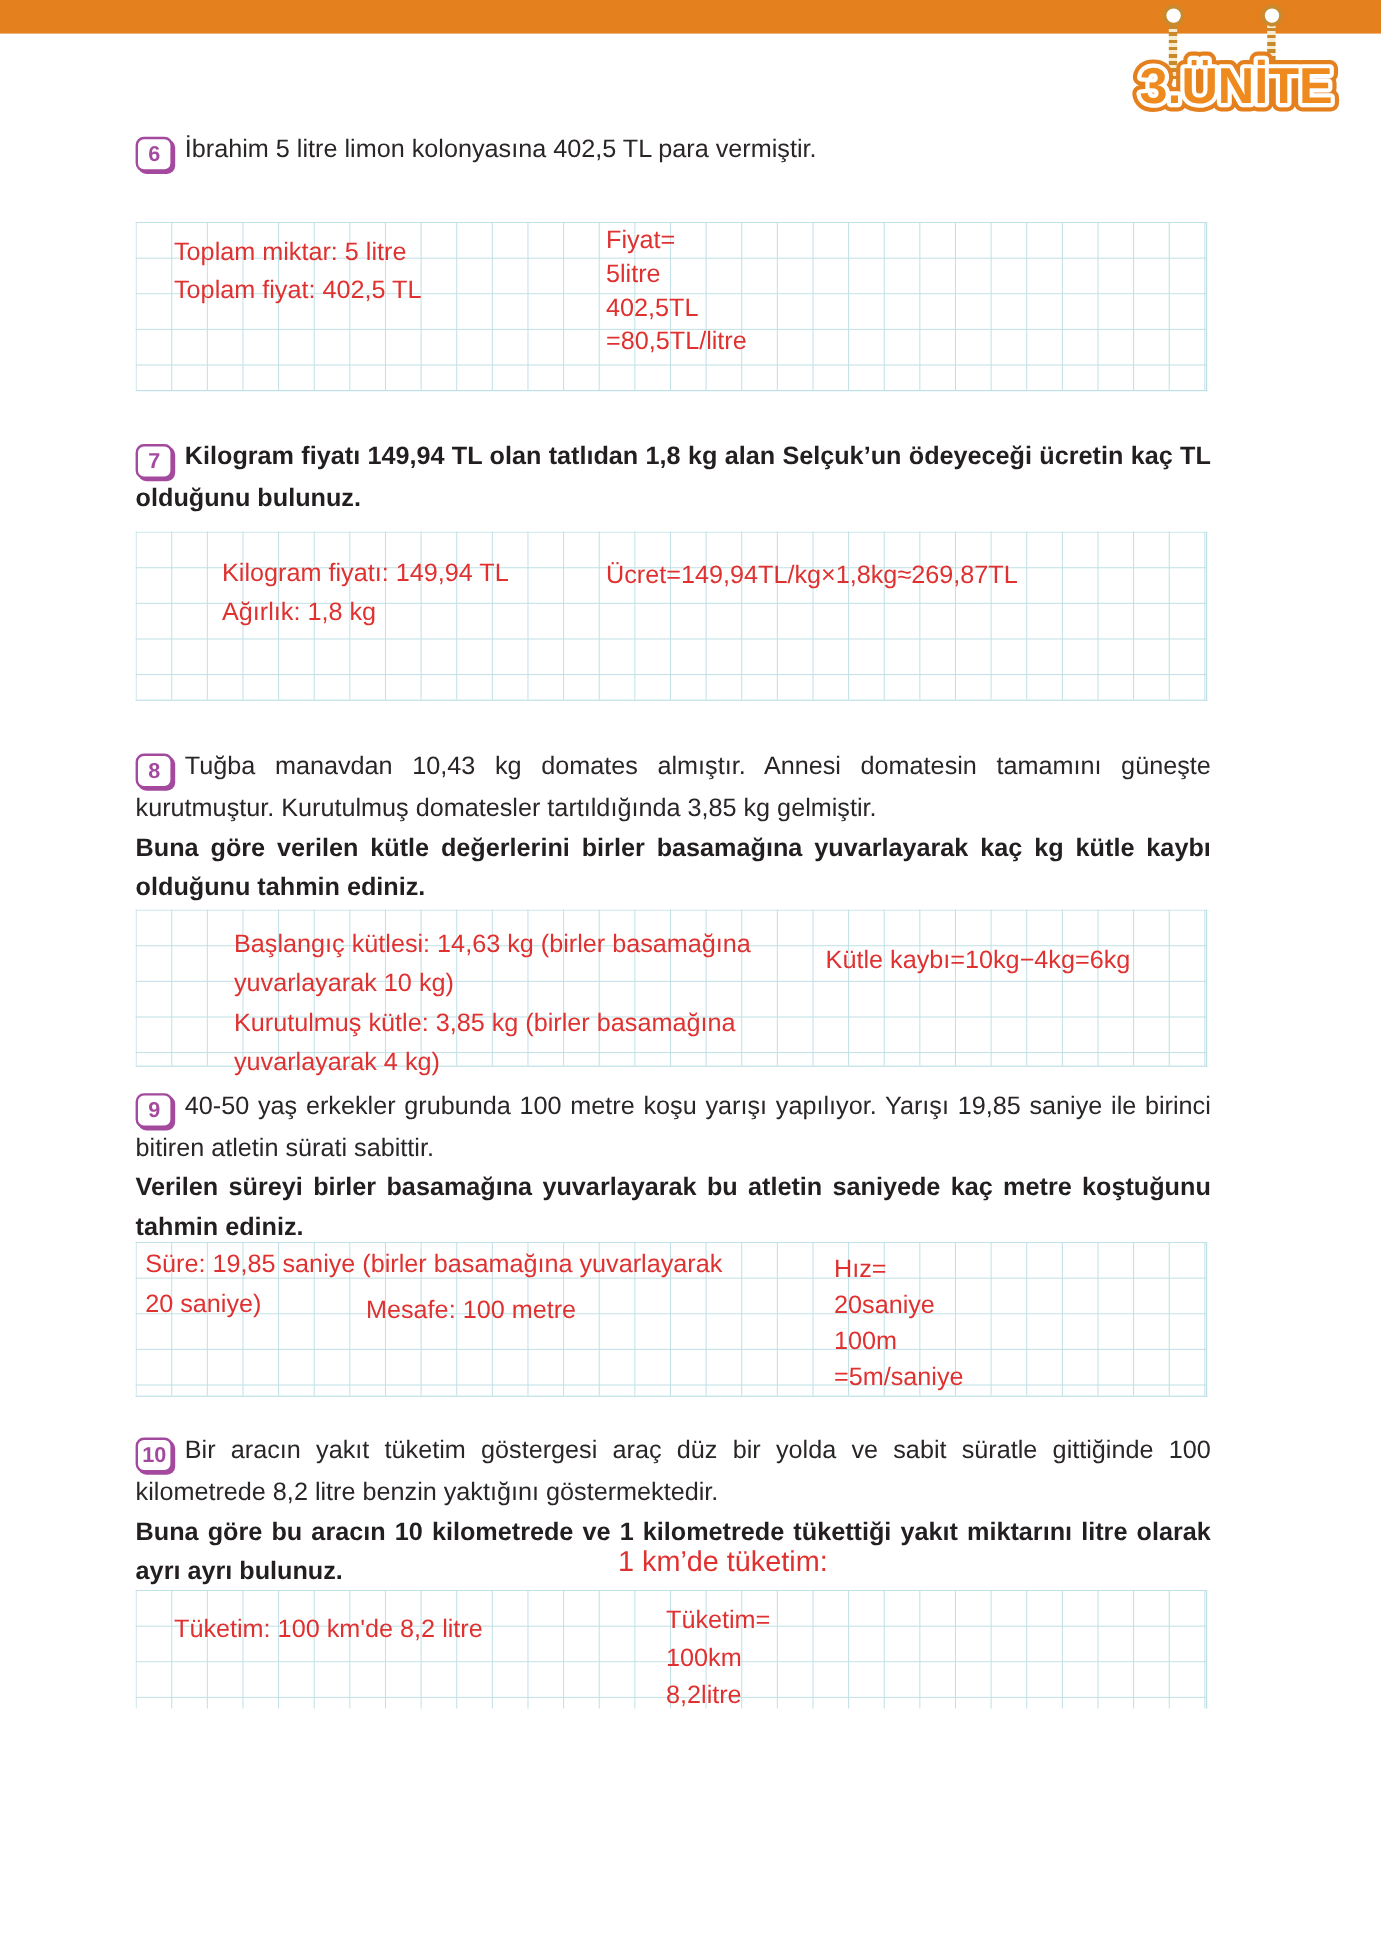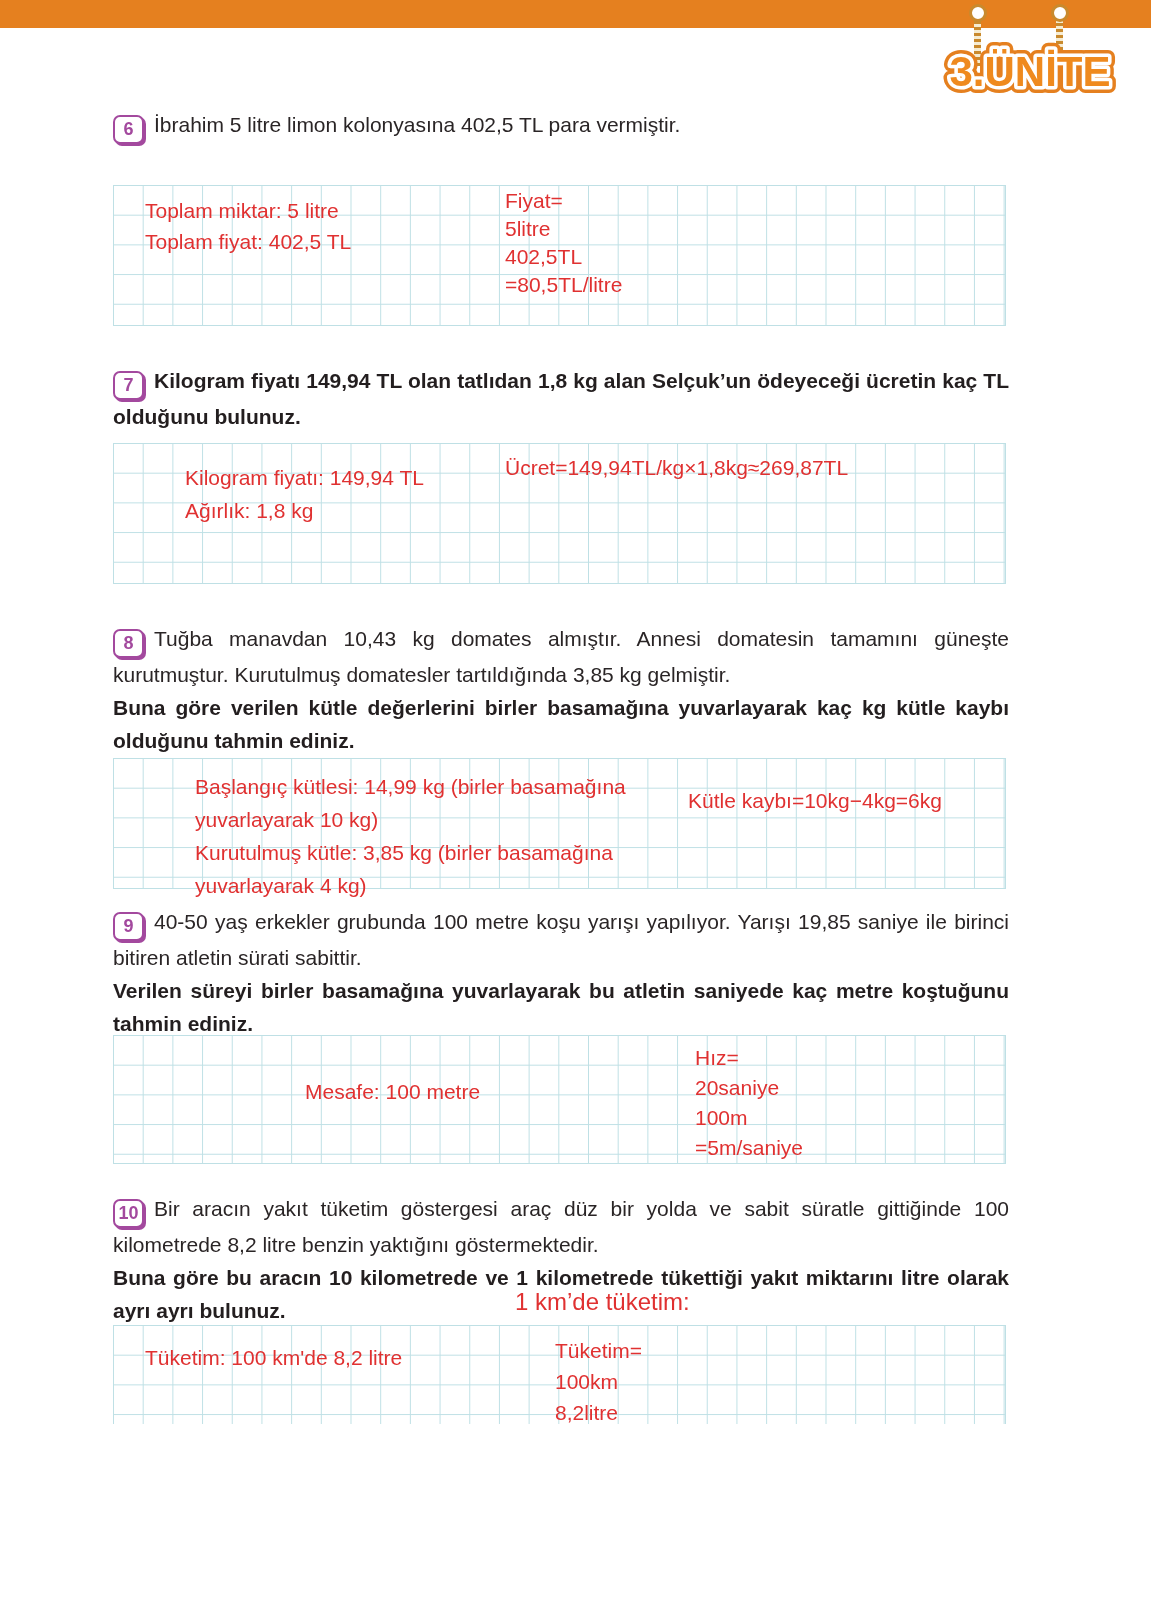--- a/index.html
+++ b/index.html
@@ -88,46 +88,50 @@
   </div>
 
   <div class="problem" style="top:364px">
     <p class="q-bold"><span class="badge">7</span><span>Kilogram fiyatı 149,94 TL olan tatlıdan 1,8 kg alan Selçuk’un ödeyeceği ücretin kaç TL olduğunu bulunuz.</span></p>
   </div>
   <div class="grid-box" style="top:443px;height:140px">
     <div class="work" style="left:72px;top:18px;line-height:33px">
       <div>Kilogram fiyatı: 149,94 TL</div>
       <div>Ağırlık: 1,8 kg</div>
     </div>
-    <div class="work" style="left:392px;top:10px">
+    <div class="work" style="left:392px;top:22px">
       <div>Ücret=149,94TL/kg×1,8kg≈269,87TL</div>
     </div>
   </div>
 
   <div class="problem" style="top:622px">
     <p><span class="badge">8</span><span>Tuğba manavdan 10,43 kg domates almıştır. Annesi domatesin tamamını güneşte kurutmuştur. Kurutulmuş domatesler tartıldığında 3,85 kg gelmiştir.</span></p>
     <p class="q-bold">Buna göre verilen kütle değerlerini birler basamağına yuvarlayarak kaç kg kütle kaybı olduğunu tahmin ediniz.</p>
   </div>
   <div class="grid-box" style="top:758px;height:130px">
     <div class="work" style="left:82px;top:12px;line-height:33px">
-      <div>Başlangıç kütlesi: 14,99 kg (birler basamağına</div>
+      <div>Başlangıç kütlesi: 14,63 kg (birler basamağına</div>
       <div>yuvarlayarak 10 kg)</div>
       <div>Kurutulmuş kütle: 3,85 kg (birler basamağına</div>
       <div>yuvarlayarak 4 kg)</div>
     </div>
     <div class="work" style="left:575px;top:28px">
       <div>Kütle kaybı=10kg−4kg=6kg</div>
     </div>
   </div>
 
   <div class="problem" style="top:905px">
     <p><span class="badge">9</span><span>40-50 yaş erkekler grubunda 100 metre koşu yarışı yapılıyor. Yarışı 19,85 saniye ile birinci bitiren atletin sürati sabittir.</span></p>
     <p class="q-bold">Verilen süreyi birler basamağına yuvarlayarak bu atletin saniyede kaç metre koştuğunu tahmin ediniz.</p>
   </div>
   <div class="grid-box" style="top:1035px;height:128px">
+    <div class="work" style="left:8px;top:2px;line-height:33px">
+      <div>Süre: 19,85 saniye (birler basamağına yuvarlayarak</div>
+      <div>20 saniye)</div>
+    </div>
     <div class="work" style="left:192px;top:42px">
       <div>Mesafe: 100 metre</div>
     </div>
     <div class="work" style="left:582px;top:8px;line-height:30px">
       <div>Hız=</div>
       <div>20saniye</div>
       <div>100m</div>
       <div>=5m/saniye</div>
     </div>
   </div>

